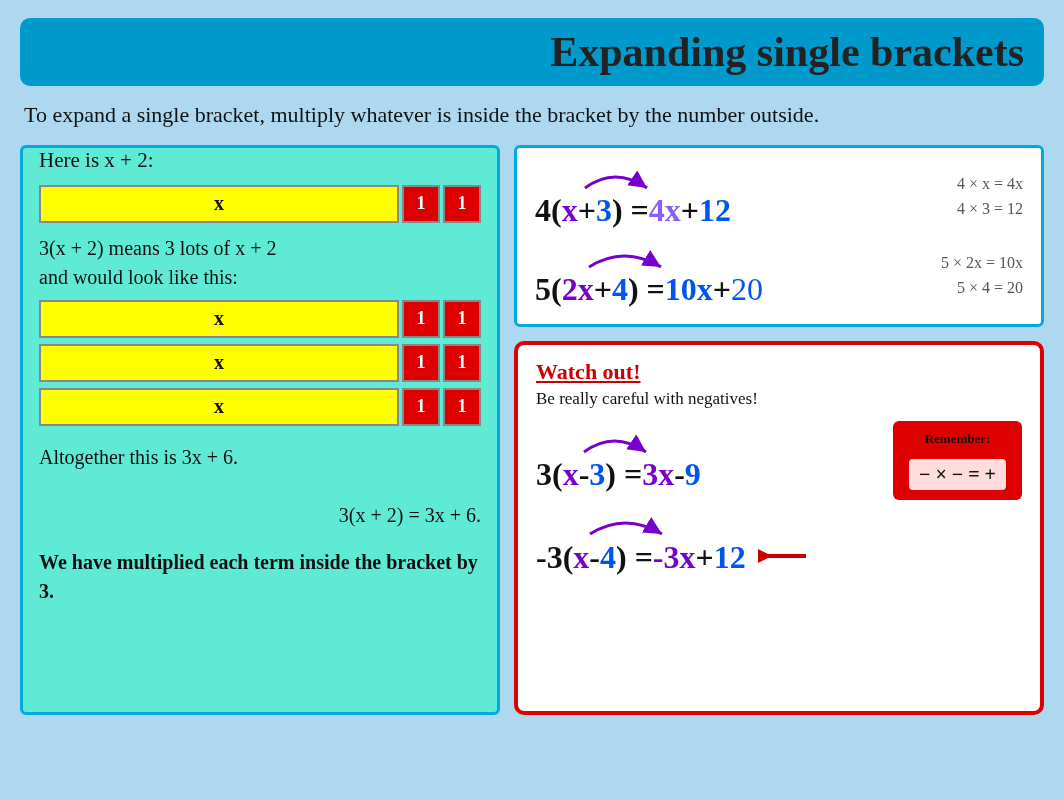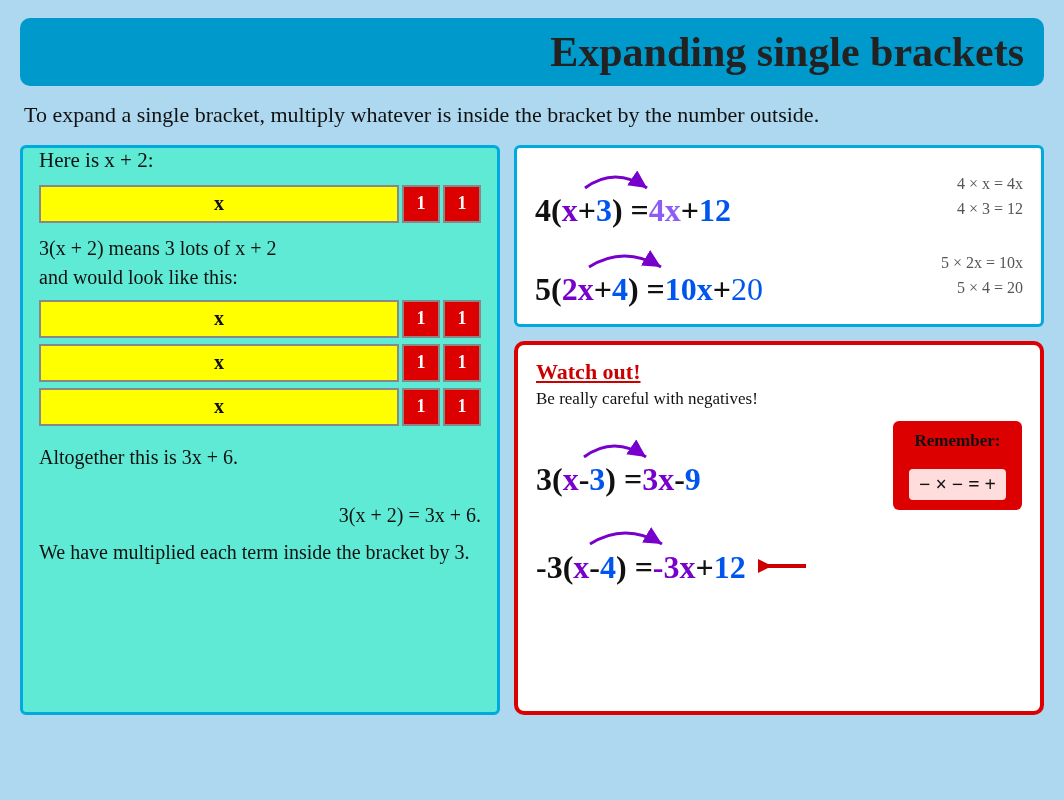--- a/index.html
+++ b/index.html
@@ -195,23 +195,23 @@
       background-color: #dd0000;
       border-radius: 6px;
       padding: 10px 16px;
       color: #111;
       font-size: 18px;
       font-weight: bold;
       text-align: center;
     }
 
     .remember-box .rem-label {
-      font-size: 17px;
-      color: #111;
-      margin-bottom: 18px;
+      font-size: 13px;
+      color: #111;
+      margin-bottom: 12px;
     }
 
     .remember-box .rem-eq {
       font-size: 20px;
       color: #111;
       background: #ffdddd;
       padding: 4px 10px;
       border-radius: 4px;
     }
 
@@ -261,21 +261,21 @@
           <div class="tile-1">1</div>
         </div>
       </div>
 
       <div class="para-text">
         <span>Altogether this is 3x + 6.</span><br>
         <br>
         <span style="display:block; text-align:right;">3(x + 2) = 3x + 6.</span>
       </div>
 
-      <div class="para-text" style="">
+      <div class="para-text" style="margin-top:10px;font-weight:bold;">
         <span>We have multiplied each term inside the bracket by 3.</span>
       </div>
 
     </div>
 
     <div class="right-col">
 
       <div class="right-top">
 
         <div class="eq-block">

